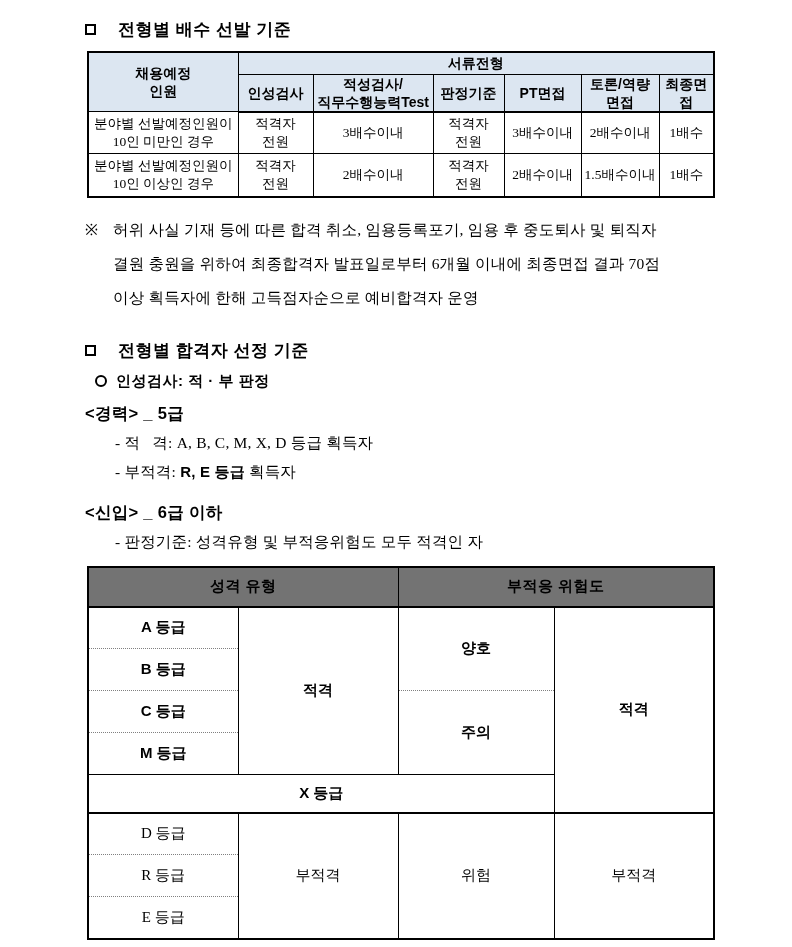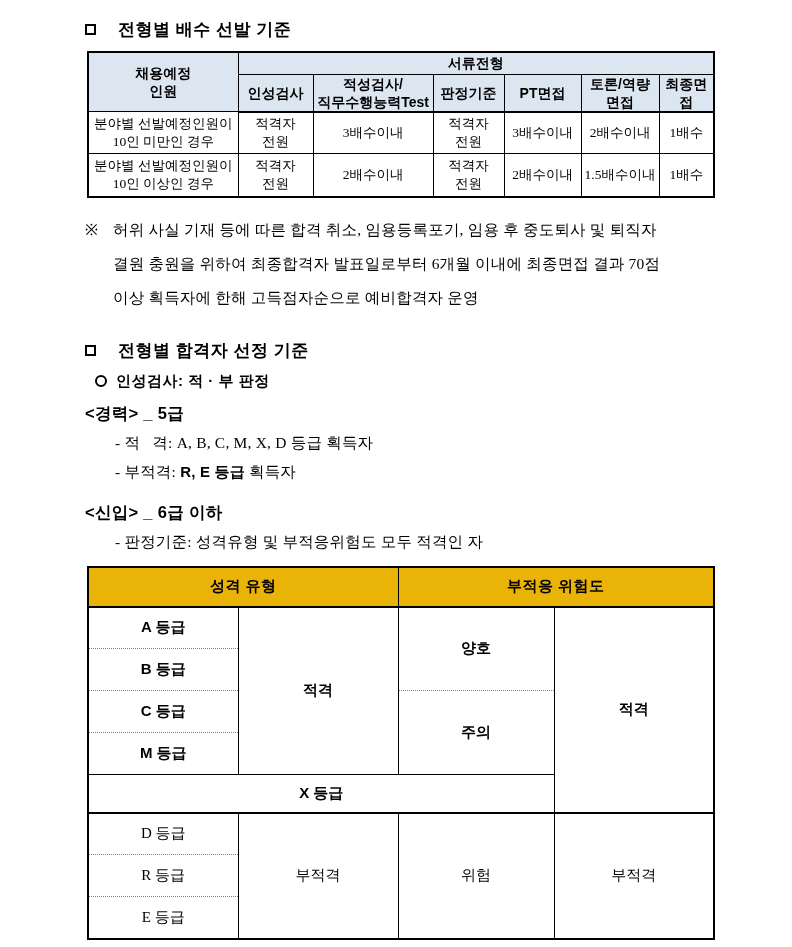--- a/index.html
+++ b/index.html
@@ -49,21 +49,21 @@
   .t1 .hdend { border-bottom:2px solid #000; }
   .t1 .bd { font-size:13.5px; line-height:18px; white-space:pre-line; }
   .t1 .r1 { height:22px; }
   .t1 .r2 { height:24px; }
   .t1 .r3 { height:42px; }
   .t1 .r4 { height:43px; }
   
   .t2 { margin:13px 0 0 87px; width:626px; border:2px solid #000; }
   .t2 td { border:1px solid #000; }
   .t2 .hd {
-    background:#eab308; height:40px;
+    background:#737373; height:40px;
     font-family:"Liberation Sans","DejaVu Sans",sans-serif;
     font-weight:bold; font-size:15px; border-bottom:2px solid #000;
     letter-spacing:0.5px;
   }
   .t2 .g { font-family:"Liberation Sans","DejaVu Sans",sans-serif; font-weight:bold; font-size:15px; }
   .t2 .s { font-family:"Liberation Serif","DejaVu Serif",serif; font-size:15px; }
   .t2 .rA { height:42px;padding-left:41px; } .t2 .rX { height:38px;margin-top:20px; }
   .db { border-bottom:1px dotted #808080 !important; }
   .dt { border-top:1px dotted #808080 !important; }
   .thickb { border-bottom:2px solid #000 !important; }

